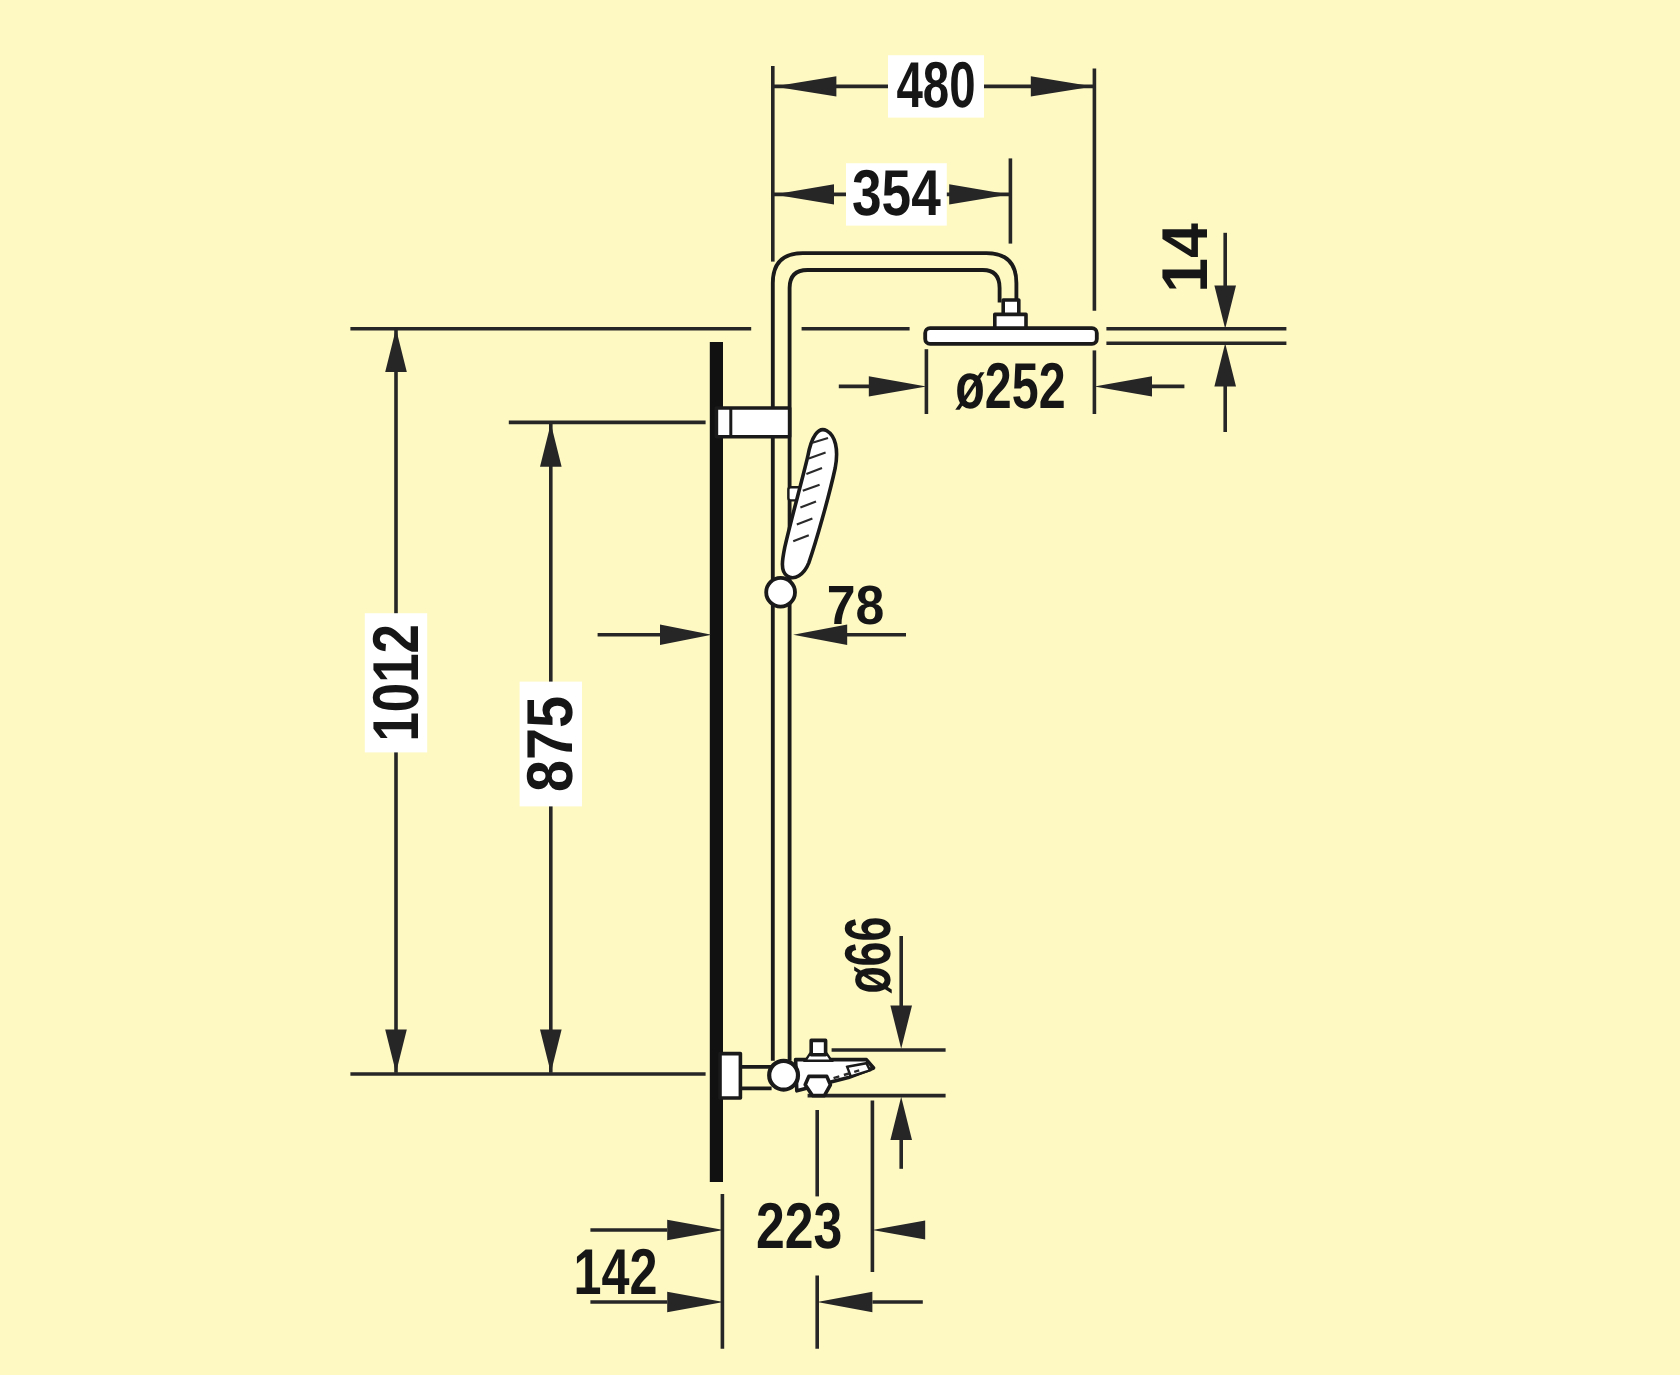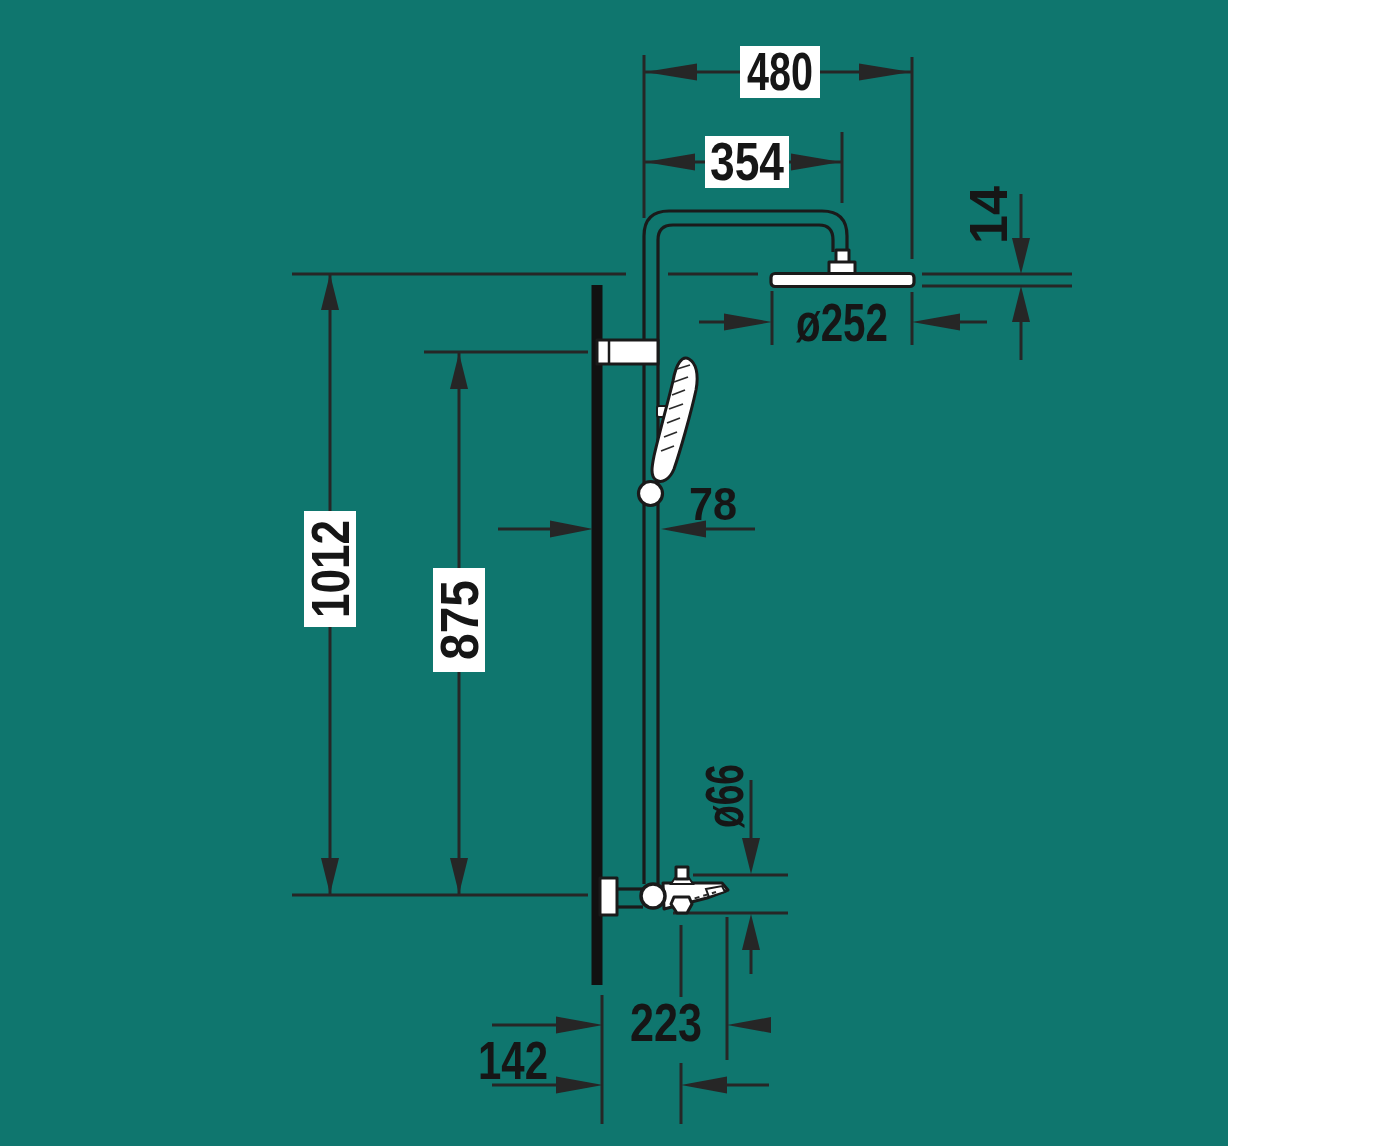--- a/index.html
+++ b/index.html
@@ -4,23 +4,23 @@
 <style>
   html, body {
     margin: 0;
     padding: 0;
     background: #ffffff;
     width: 1400px;
     height: 1146px;
     overflow: hidden;
   }
   .drawing-wrap {
-    width: 1228px;
+    width: 1400px;
     height: 1146px;
-    background: #0f766e;
+    background: #fef9c3;
   }
   svg { display: block; }
 
   
   .fx {
     stroke: #1a1a1a;
     stroke-width: 3.2;
     fill: none;
     stroke-linejoin: round;
   }

